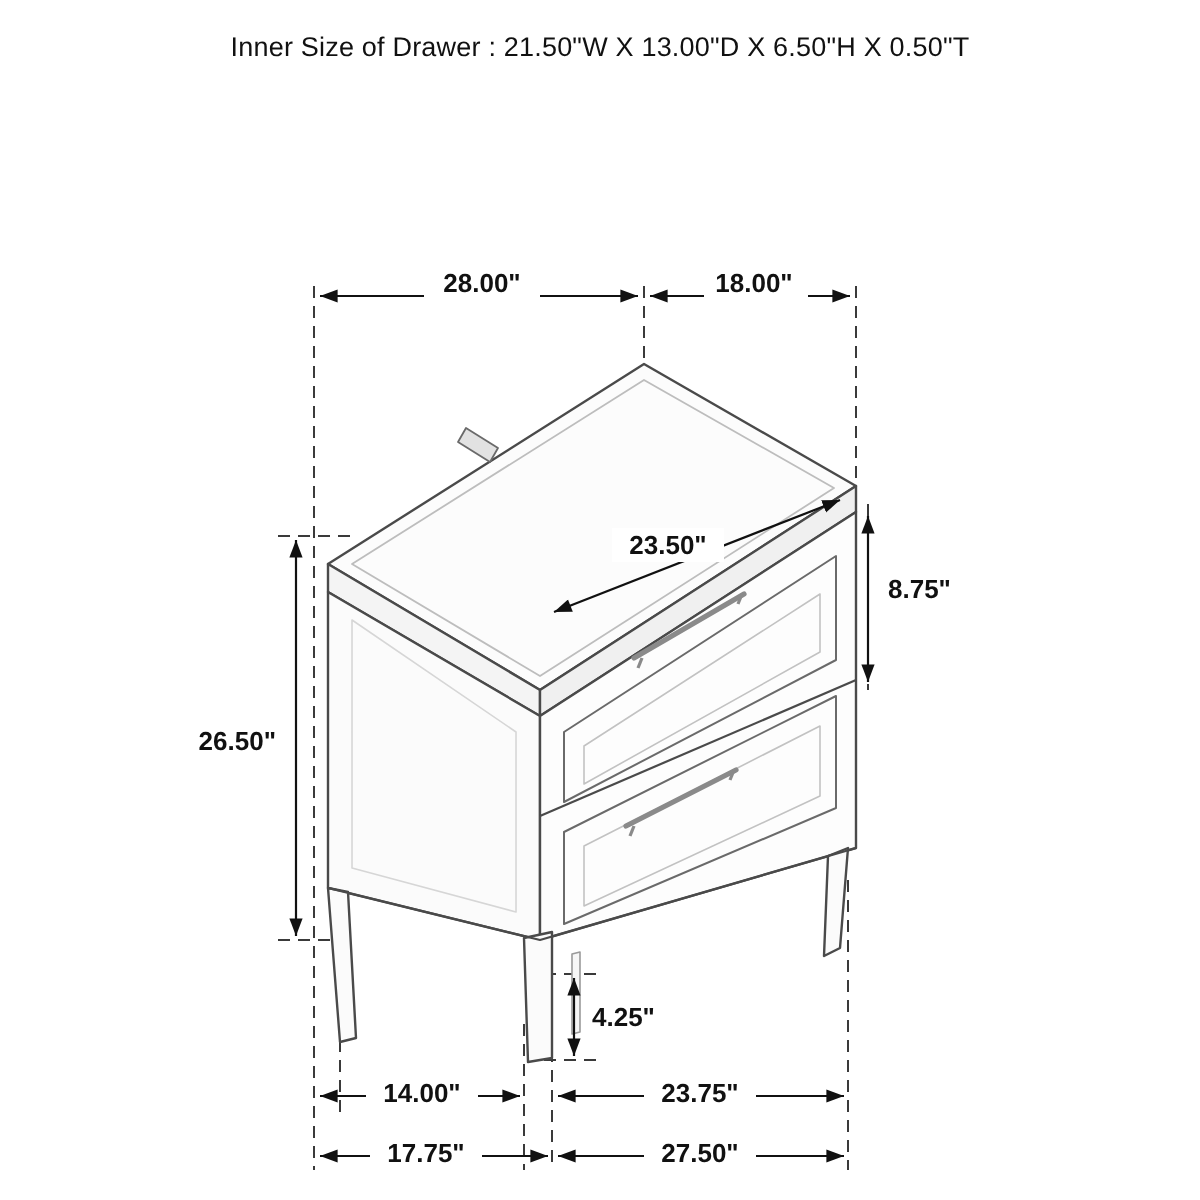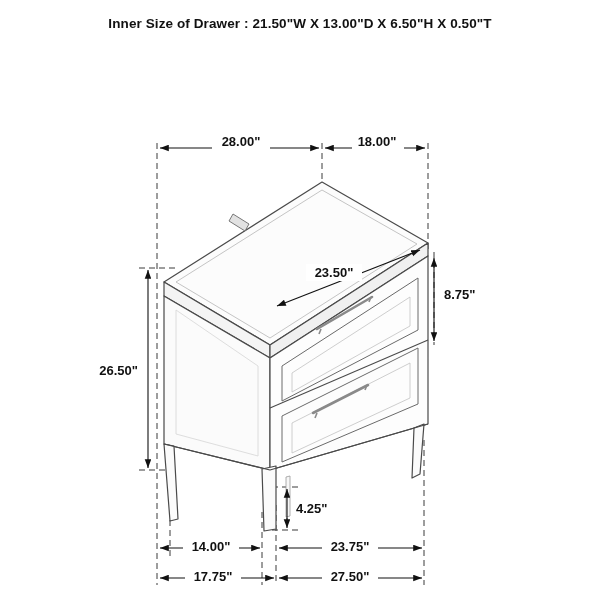--- a/index.html
+++ b/index.html
@@ -20,21 +20,21 @@
     width: 600px;
     height: 600px;
   }
   #title {
     position: absolute;
     top: 16px;
     left: 0;
     width: 600px;
     text-align: center;
     font-size: 13.5px;
-    font-weight: bold;
+    font-weight: normal;
     letter-spacing: 0.1px;
     color: #111111;
   }
   svg {
     position: absolute;
     top: 0;
     left: 0;
     width: 600px;
     height: 600px;
   }

